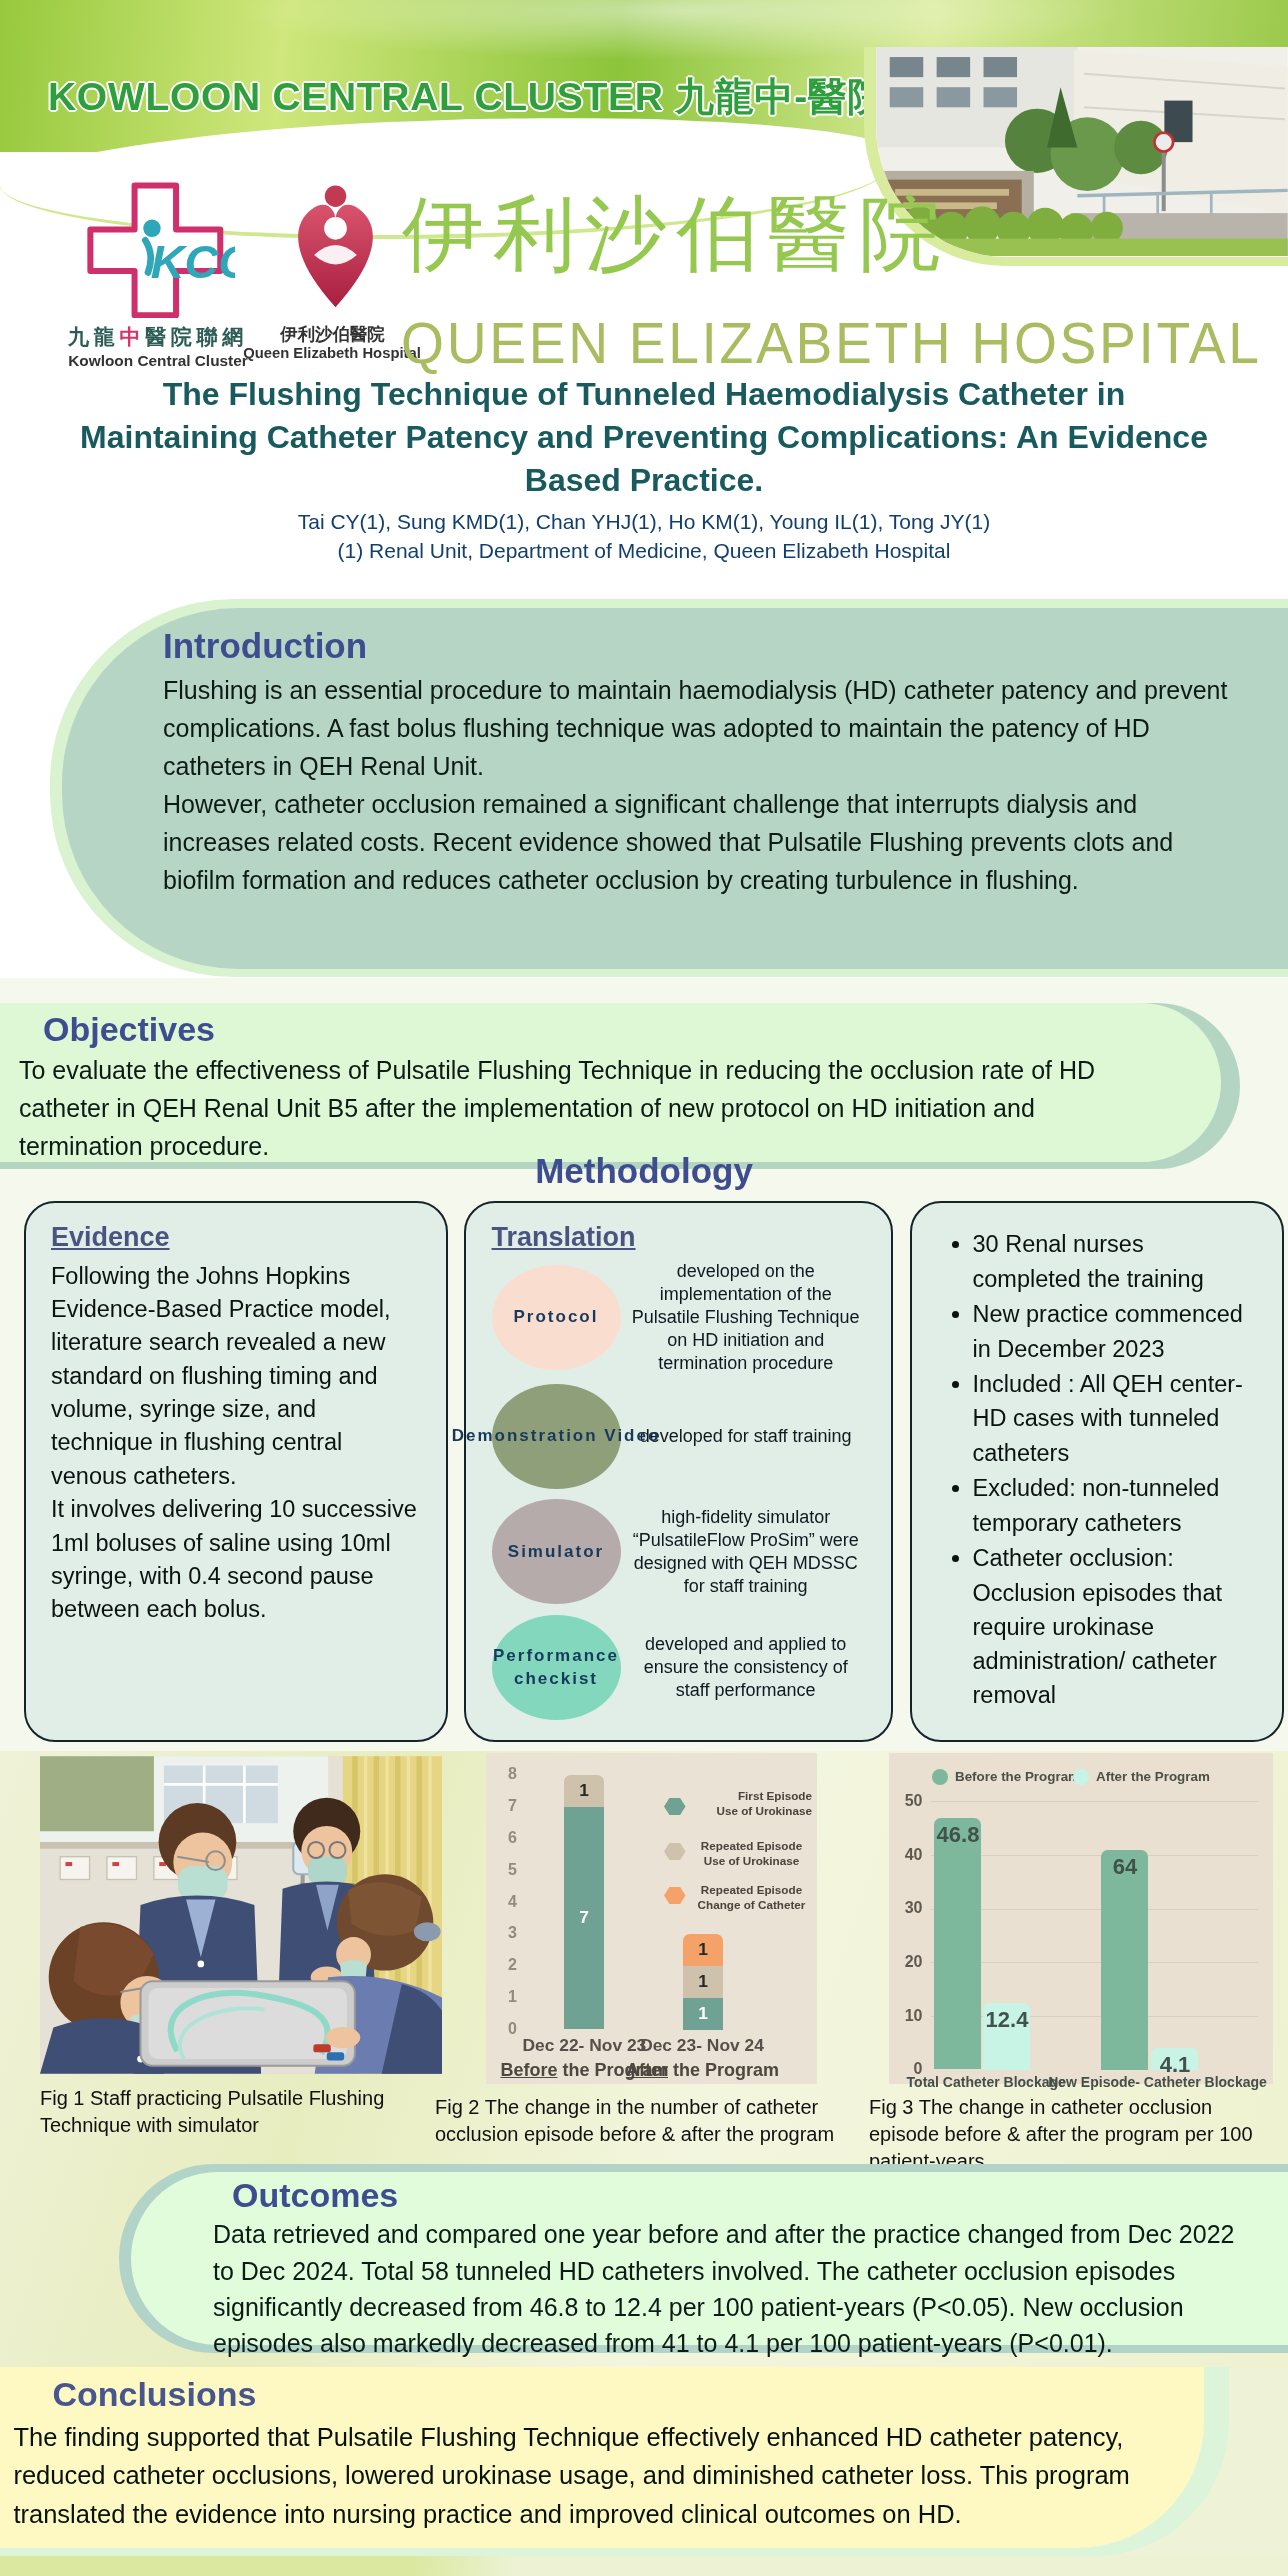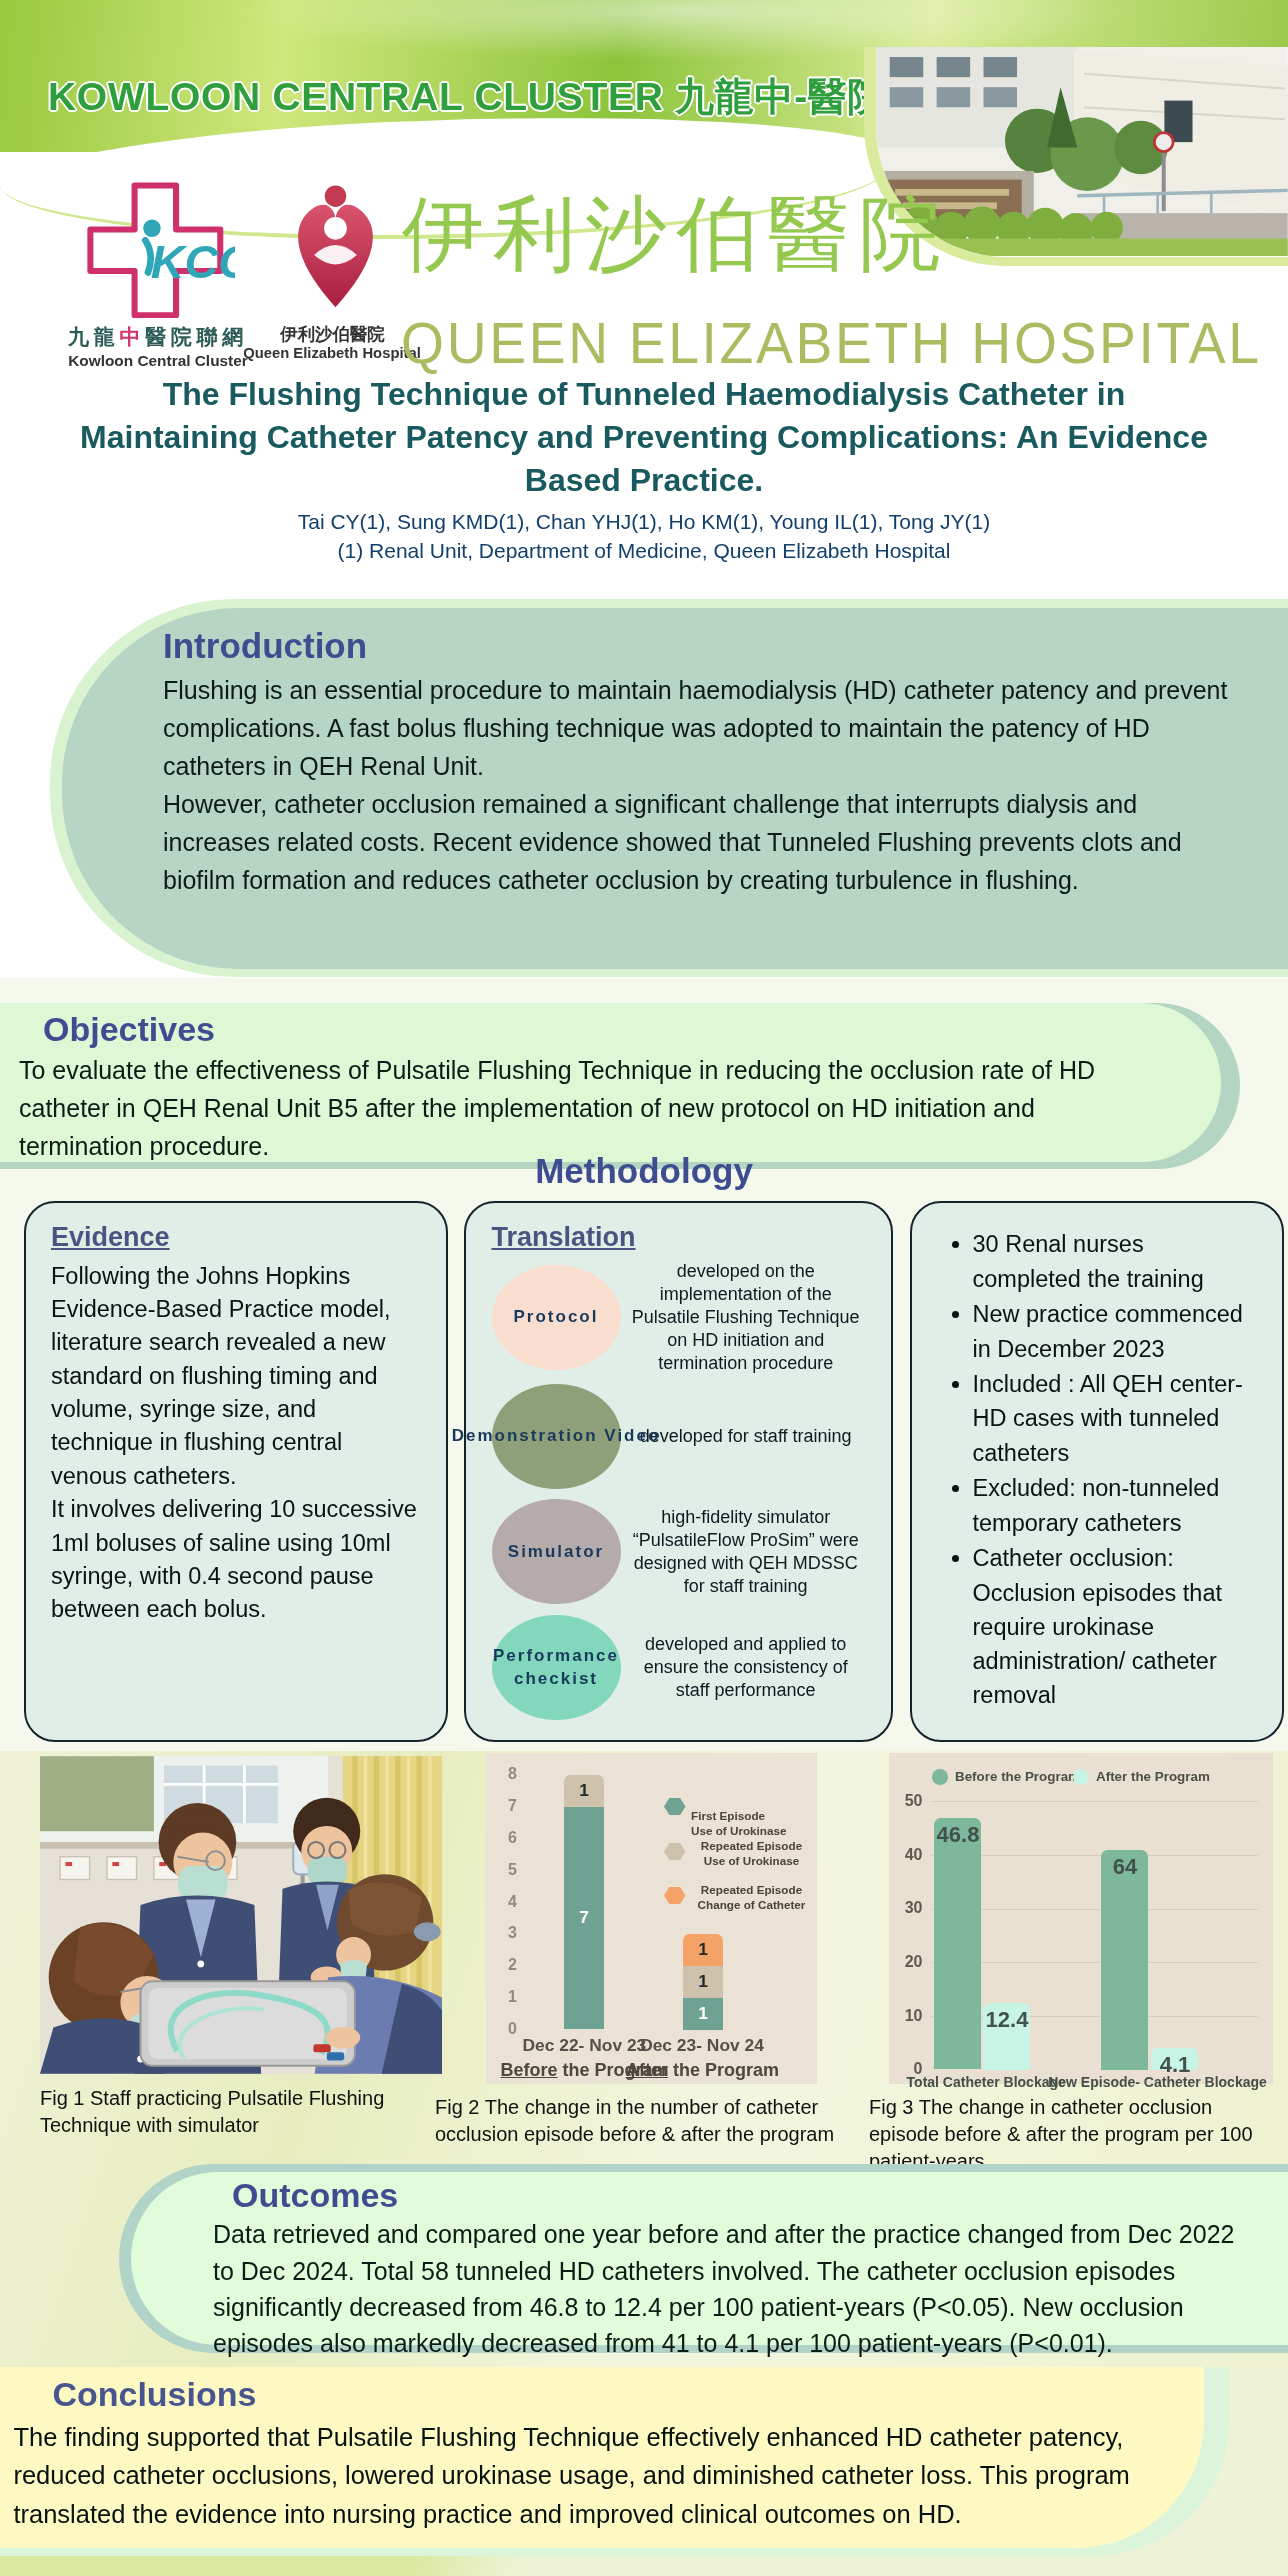--- a/index.html
+++ b/index.html
@@ -196,21 +196,21 @@
   <div class="hosp-en">QUEEN ELIZABETH HOSPITAL</div>
 
   <div class="main-title">The Flushing Technique of Tunneled Haemodialysis Catheter in Maintaining Catheter Patency and Preventing Complications: An Evidence Based Practice.</div>
   <div class="authors">Tai CY(1), Sung KMD(1), Chan YHJ(1), Ho KM(1), Young IL(1), Tong JY(1)</div>
   <div class="affiliation">(1) Renal Unit, Department of Medicine, Queen Elizabeth Hospital</div>
 
   <div class="intro-outer">
     <div class="intro-inner">
       <div class="sec-h">Introduction</div>
       <div class="body-text">Flushing is an essential procedure to maintain haemodialysis (HD) catheter patency and prevent complications. A fast bolus flushing technique was adopted to maintain the patency of HD catheters in QEH Renal Unit.</div>
-      <div class="body-text">However, catheter occlusion remained a significant challenge that interrupts dialysis and increases related costs. Recent evidence showed that Tunneled Flushing prevents clots and biofilm formation and reduces catheter occlusion by creating turbulence in flushing.</div>
+      <div class="body-text">However, catheter occlusion remained a significant challenge that interrupts dialysis and increases related costs. Recent evidence showed that Pulsatile Flushing prevents clots and biofilm formation and reduces catheter occlusion by creating turbulence in flushing.</div>
     </div>
   </div>
 
   <div class="obj-outer">
     <div class="obj-inner">
       <div class="sec-h">Objectives</div>
       <div class="body-text">To evaluate the effectiveness of Pulsatile Flushing Technique in reducing the occlusion rate of HD catheter in QEH Renal Unit B5 after the implementation of new protocol on HD initiation and termination procedure.</div>
     </div>
   </div>
 
@@ -362,21 +362,21 @@
       <div class="glab" style="left: 8px; width: 181px; top: 307px;"><span style="text-decoration: underline;">Before</span> the Program</div>
       <div class="barseg" style="left: 197px; width: 40px; top: 245px; height: 32px; background: rgb(111, 162, 147);"></div>
       <div class="vlabel" style="left: 197px; width: 40px; top: 250px; font-size: 17.4px; color: rgb(255, 255, 255);">1</div>
       <div class="barseg" style="left: 197px; width: 40px; top: 213px; height: 32px; background: rgb(207, 194, 173);"></div>
       <div class="vlabel" style="left: 197px; width: 40px; top: 218px; font-size: 17.4px; color: rgb(36, 42, 38);">1</div>
       <div class="barseg" style="left: 197px; width: 40px; top: 181px; height: 32px; background: rgb(245, 162, 105); border-radius: 6.7px 6.7px 0px 0px;"></div>
       <div class="vlabel" style="left: 197px; width: 40px; top: 186px; font-size: 17.4px; color: rgb(36, 42, 38);">1</div>
       <div class="xlab" style="left: 129px; width: 174px; top: 282px;">Dec 23- Nov 24</div>
       <div class="glab" style="left: 126px; width: 181px; top: 307px;"><span style="text-decoration: underline;">After</span> the Program</div>
       <div class="hex" style="left: 178px; top: 44px; width: 21.5px; height: 19px; background: rgb(111, 162, 147);"></div>
-      <div class="leg-txt" style="left: 205px; top: 56px; width: 121px; text-align: left;">
+      <div class="leg-txt" style="left: 205px; top: 36px; width: 121px; text-align: right;">
         <div>First Episode</div>
         <div>Use of Urokinase</div>
       </div>
       <div class="hex" style="left: 178px; top: 89px; width: 21.5px; height: 19px; background: rgb(207, 194, 173);"></div>
       <div class="leg-txt" style="left: 205px; top: 86px; width: 121px; text-align: center;">
         <div>Repeated Episode</div>
         <div>Use of Urokinase</div>
       </div>
       <div class="hex" style="left: 178px; top: 133px; width: 21.5px; height: 19px; background: rgb(245, 162, 105);"></div>
       <div class="leg-txt" style="left: 205px; top: 130px; width: 121px; text-align: center;">

